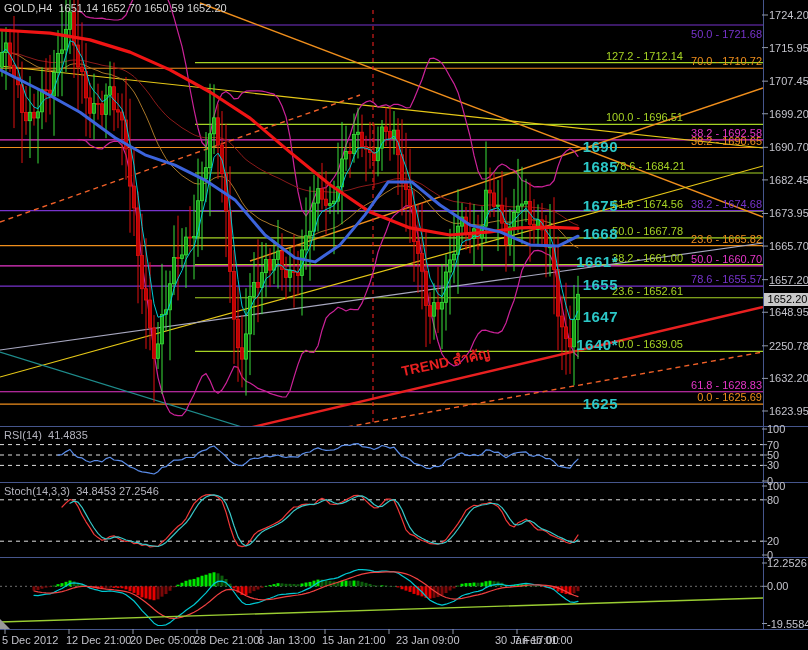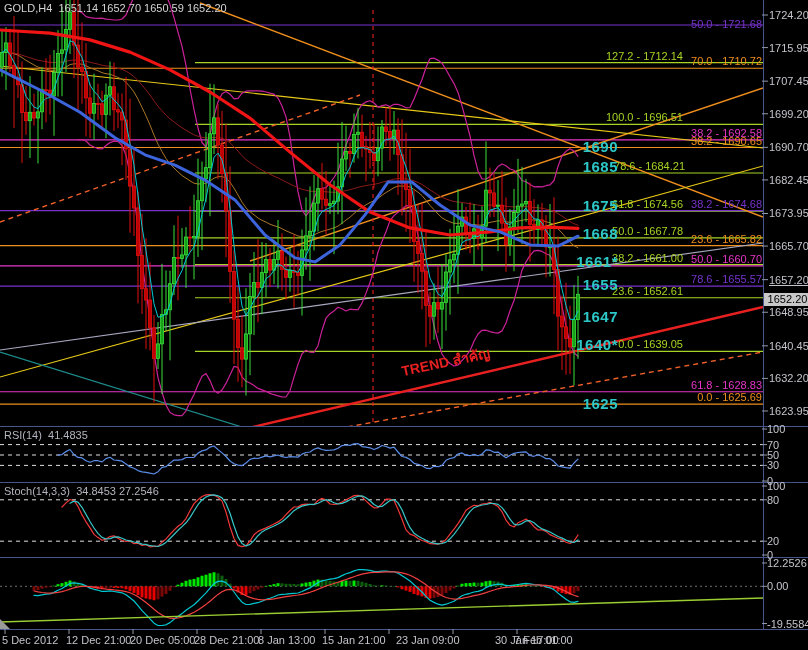--- a/index.html
+++ b/index.html
@@ -581,21 +581,21 @@
       <div class="lbl" style="right: 125px; top: 251.64px; color: rgb(166, 211, 36);">38.2 - 1661.00</div>
       <div class="lbl" style="right: 125px; top: 284.781px; color: rgb(166, 211, 36);">23.6 - 1652.61</div>
       <div class="lbl" style="right: 125px; top: 338.342px; color: rgb(166, 211, 36);">0.0 - 1639.05</div>
       <div class="lbl" style="right: 46px; top: 55.246px; color: rgb(239, 142, 28);">70.0 - 1710.72</div>
       <div class="lbl" style="right: 46px; top: 134.522px; color: rgb(239, 142, 28);">38.2 - 1690.65</div>
       <div class="lbl" style="right: 46px; top: 232.601px; color: rgb(239, 142, 28);">23.6 - 1665.82</div>
       <div class="lbl" style="right: 46px; top: 391.114px; color: rgb(239, 142, 28);">0.0 - 1625.69</div>
       <div class="lbl" style="right: 46px; top: 126.899px; color: rgb(230, 54, 200);">38.2 - 1692.58</div>
       <div class="lbl" style="right: 46px; top: 252.825px; color: rgb(230, 54, 200);">50.0 - 1660.70</div>
       <div class="lbl" style="right: 46px; top: 378.712px; color: rgb(230, 54, 200);">61.8 - 1628.83</div>
-      <div class="lbl" style="right: 46px; top: 18px; color: rgb(119, 51, 204);">50.0 - 1721.68</div>
+      <div class="lbl" style="right: 46px; top: 28px; color: rgb(119, 51, 204);">50.0 - 1721.68</div>
       <div class="lbl" style="right: 46px; top: 197.604px; color: rgb(119, 51, 204);">38.2 - 1674.68</div>
       <div class="lbl" style="right: 46px; top: 273.089px; color: rgb(119, 51, 204);">78.6 - 1655.57</div>
       <div class="lbl teal-lbl" style="right: 190px; top: 141.09px; color: rgb(44, 200, 200);">1690</div>
       <div class="lbl teal-lbl" style="right: 190px; top: 160.84px; color: rgb(44, 200, 200);">1685</div>
       <div class="lbl teal-lbl" style="right: 190px; top: 200.34px; color: rgb(44, 200, 200);">1675</div>
       <div class="lbl teal-lbl" style="right: 190px; top: 227.99px; color: rgb(44, 200, 200);">1668</div>
       <div class="lbl teal-lbl" style="right: 190px; top: 255.64px; color: rgb(44, 200, 200);">1661*</div>
       <div class="lbl teal-lbl" style="right: 190px; top: 279.34px; color: rgb(44, 200, 200);">1655</div>
       <div class="lbl teal-lbl" style="right: 190px; top: 310.94px; color: rgb(44, 200, 200);">1647</div>
       <div class="lbl teal-lbl" style="right: 190px; top: 338.59px; color: rgb(44, 200, 200);">1640*</div>
@@ -603,21 +603,21 @@
       <div class="lbl" style="left: 769px; top: 9px; color: rgb(196, 196, 204);">1724.20</div>
       <div class="lbl" style="left: 769px; top: 41.5875px; color: rgb(196, 196, 204);">1715.95</div>
       <div class="lbl" style="left: 769px; top: 75.1625px; color: rgb(196, 196, 204);">1707.45</div>
       <div class="lbl" style="left: 769px; top: 107.75px; color: rgb(196, 196, 204);">1699.20</div>
       <div class="lbl" style="left: 769px; top: 141.325px; color: rgb(196, 196, 204);">1690.70</div>
       <div class="lbl" style="left: 769px; top: 173.912px; color: rgb(196, 196, 204);">1682.45</div>
       <div class="lbl" style="left: 769px; top: 207.488px; color: rgb(196, 196, 204);">1673.95</div>
       <div class="lbl" style="left: 769px; top: 240.075px; color: rgb(196, 196, 204);">1665.70</div>
       <div class="lbl" style="left: 769px; top: 273.65px; color: rgb(196, 196, 204); text-decoration: underline;">1657.20</div>
       <div class="lbl" style="left: 769px; top: 306.238px; color: rgb(196, 196, 204);">1648.95</div>
-      <div class="lbl" style="left: 769px; top: 339.812px; color: rgb(196, 196, 204);">1640.45</div>
+      <div class="lbl" style="left: 769px; top: 339.812px; color: rgb(196, 196, 204);">2250.78</div>
       <div class="lbl" style="left: 769px; top: 372.4px; color: rgb(196, 196, 204);">1632.20</div>
       <div class="lbl" style="left: 769px; top: 404.988px; color: rgb(196, 196, 204);">1623.95</div>
       <div class="lbl" style="left: 2px; top: 634px; color: rgb(196, 196, 204);">5 Dec 2012</div>
       <div class="lbl" style="left: 66px; top: 634px; color: rgb(196, 196, 204);">12 Dec 21:00</div>
       <div class="lbl" style="left: 130px; top: 634px; color: rgb(196, 196, 204);">20 Dec 05:00</div>
       <div class="lbl" style="left: 194px; top: 634px; color: rgb(196, 196, 204);">28 Dec 21:00</div>
       <div class="lbl" style="left: 258px; top: 634px; color: rgb(196, 196, 204);">8 Jan 13:00</div>
       <div class="lbl" style="left: 322px; top: 634px; color: rgb(196, 196, 204);">15 Jan 21:00</div>
       <div class="lbl" style="left: 370px; top: 634px; color: rgb(196, 196, 204); padding-left: 26px;">23 Jan 09:00</div>
       <div class="lbl" style="left: 450px; top: 634px; color: rgb(196, 196, 204); margin-left: 45px;">30 Jan 17:00</div>

